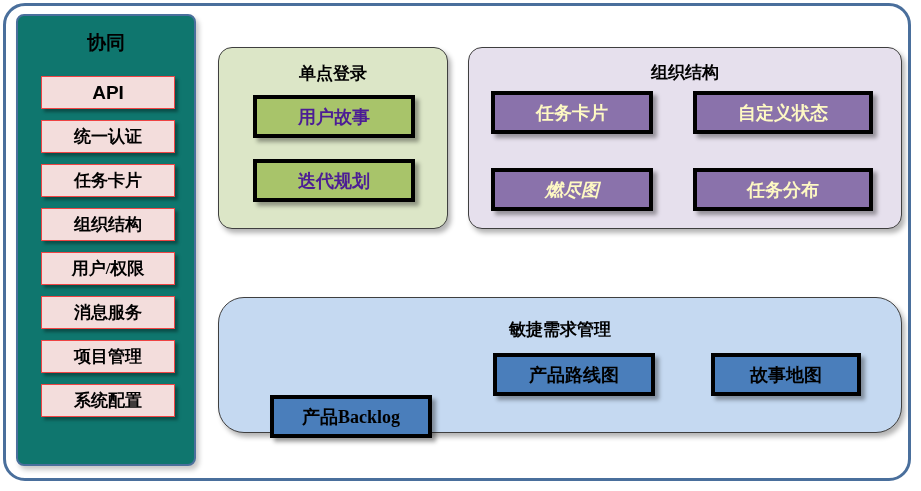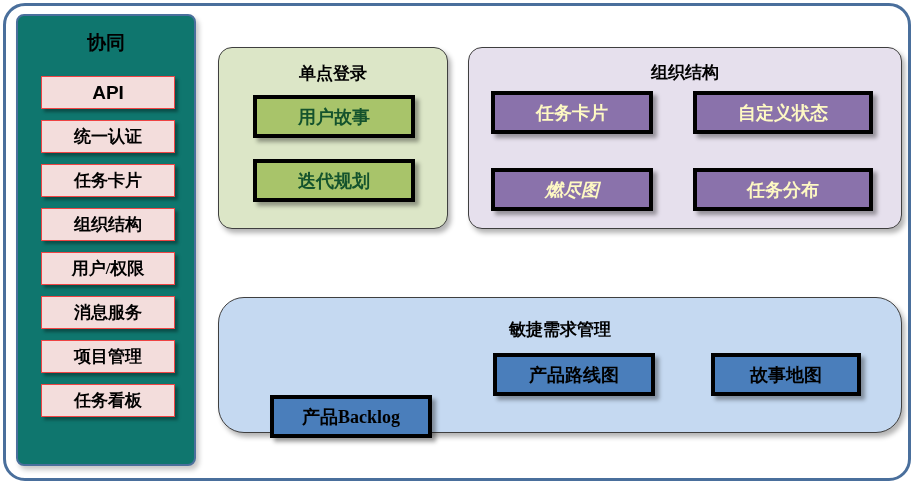--- a/index.html
+++ b/index.html
@@ -102,21 +102,21 @@
     height: 43px;
     background: #a8c46a;
     border: 4px solid #000000;
     box-sizing: border-box;
     display: flex;
     align-items: center;
     justify-content: center;
     font-family: "Liberation Serif", "DejaVu Serif", serif;
     font-size: 18px;
     font-weight: bold;
-    color: #14532d;
+    color: #4c1d95;
     box-shadow: 4px 4px 4px rgba(0,0,0,0.35);
   }
 
   
   .task-panel {
     left: 468px;
     top: 47px;
     width: 434px;
     height: 182px;
     background: #e6e0ed;
@@ -179,21 +179,21 @@
   <div class="panel sidebar">
     <div class="panel-title">协同</div>
 
     <div class="side-item latin" style="top:60px">API</div>
     <div class="side-item" style="top:104px">统一认证</div>
     <div class="side-item" style="top:148px">任务卡片</div>
     <div class="side-item" style="top:192px">组织结构</div>
     <div class="side-item" style="top:236px">用户/权限</div>
     <div class="side-item" style="top:280px">消息服务</div>
     <div class="side-item" style="top:324px">项目管理</div>
-    <div class="side-item" style="top:368px">任务看板</div>
+    <div class="side-item" style="top:368px">系统配置</div>
   </div>
 
   <div class="panel iter-panel">
     <div class="panel-title">单点登录</div>
 
     <div class="iter-box" style="top:47px">用户故事</div>
     <div class="iter-box" style="top:111px">迭代规划</div>
   </div>
 
   <div class="panel task-panel">

